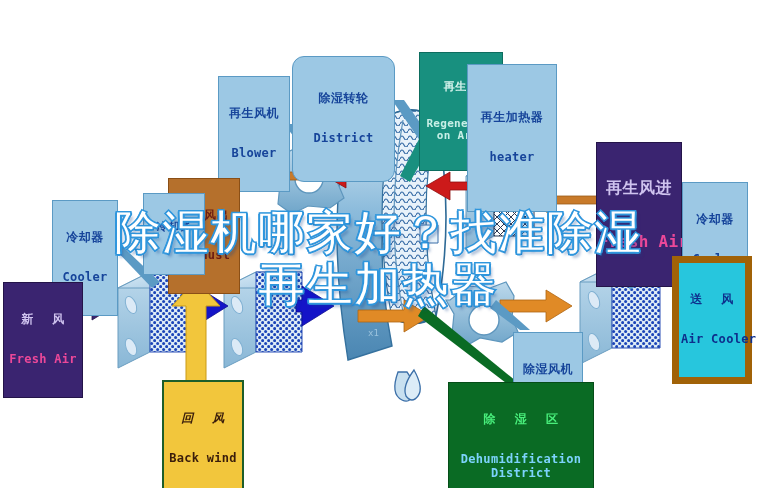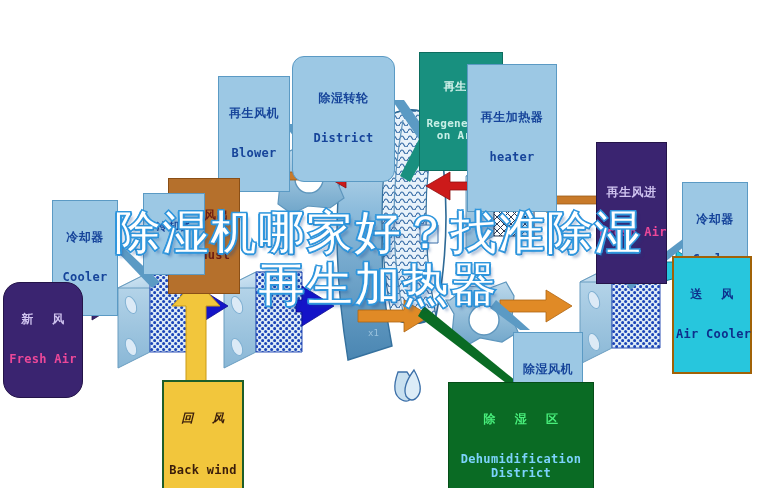--- a/index.html
+++ b/index.html
@@ -44,23 +44,23 @@
   .sty-brown{background:#b5702c;border:1px solid #8a4f16;}
   .sty-brown .cn{color:#6d1d12;}
   .sty-brown .en{color:#6d1d12;}
 
   .sty-purple{background:#3a2470;border:1px solid #241449;}
   .sty-purple .cn{color:#cfc3ef;}
   .sty-purple .en{color:#ec4899;}
 
   .sty-yellow{background:#f2c63c;border:2px solid #1d5e2a;}
   .sty-yellow .cn{color:#3a1d0b;font-style:italic;}
-  .sty-yellow .en{color:#3a1d0b;margin-top:12px;}
-
-  .sty-cyanbox{background:#27c6dd;border:2px solid #a16207;}
+  .sty-yellow .en{color:#3a1d0b;}
+
+  .sty-cyanbox{background:#27c6dd;border:7px solid #a16207;}
   .sty-cyanbox .cn{color:#0e2f8c;}
   .sty-cyanbox .en{color:#0e2f8c;}
 
   .sty-green{background:#0a6b24;border:1px solid #054d18;}
   .sty-green .cn{color:#49ef7c;}
   .sty-green .en{color:#7dd3fc;}
 
   
   #headline{
     position:absolute;left:0;top:206px;width:757px;
@@ -271,40 +271,40 @@
   <div class="lbl sty-lightblue" style="left:467px;top:64px;width:90px;padding:19px 2px;font-size:12px;">
     <span class="cn">再生加热器</span>
     <span class="en">heater</span>
   </div>
 
   <div class="lbl sty-brown" style="left:168px;top:150px;width:72px;padding:3px 2px;font-size:12px;margin-top:28px;">
     <span class="cn">再生风出</span>
     <span class="en">Exhaust</span>
   </div>
 
-  <div class="lbl sty-purple" style="left:596px;top:142px;width:71px;padding:16px 2px;font-size:12px;">
+  <div class="lbl sty-purple" style="left:596px;top:142px;width:86px;padding:0 2px;font-size:16px;">
     <span class="cn">再生风进</span>
     <span class="en">Fresh Air</span>
   </div>
 
   <div class="lbl sty-lightblue" style="left:682px;top:182px;width:66px;padding:3px 2px;font-size:12px;">
     <span class="cn">冷却器</span>
     <span class="en">Cooler</span>
   </div>
 
   <div class="lbl sty-lightblue" style="left:52px;top:200px;width:66px;padding:3px 2px;font-size:12px;">
     <span class="cn">冷却器</span>
     <span class="en">Cooler</span>
   </div>
 
   <div class="lbl sty-lightblue" style="left:143px;top:193px;width:62px;padding:2px 2px 16px;font-size:11px;">
     <span class="cn">冷却器</span>
   </div>
 
-  <div class="lbl sty-purple" style="left:3px;top:282px;width:80px;padding:3px 2px;font-size:12px;border-radius:17px;">
+  <div class="lbl sty-purple" style="left:3px;top:282px;width:80px;padding:3px 2px;font-size:12px;">
     <span class="cn">新    风</span>
     <span class="en">Fresh Air</span>
   </div>
 
   <div class="lbl sty-yellow" style="left:162px;top:380px;width:82px;padding:3px 2px;font-size:12px;">
     <span class="cn">回    风</span>
     <span class="en">Back wind</span>
   </div>
 
   <div class="lbl sty-lightblue" style="left:513px;top:332px;width:70px;padding:3px 2px;font-size:12px;">

